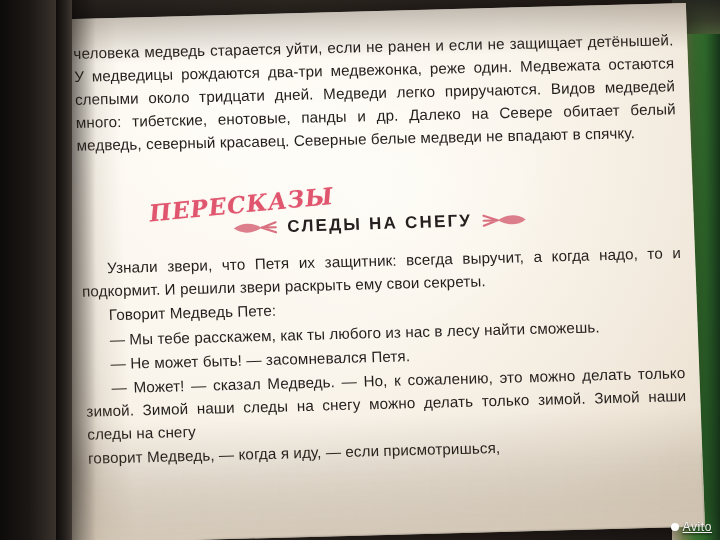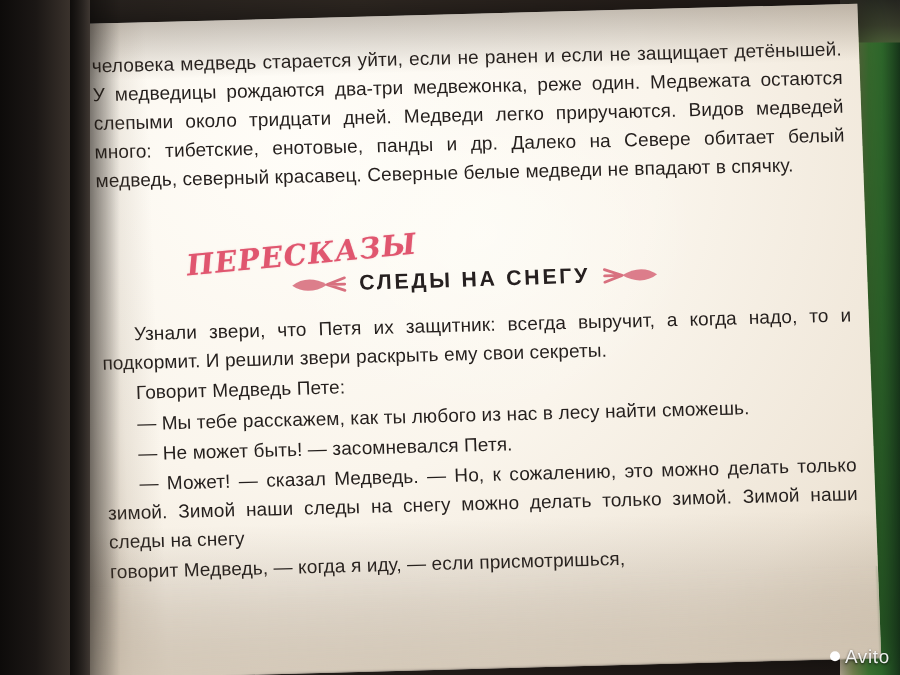--- a/index.html
+++ b/index.html
@@ -155,24 +155,25 @@
     letter-spacing: 1px;
     transform: rotate(-4deg);
     text-shadow: 0 0 1px rgba(224,86,111,0.5);
   }
   
   .watermark {
     position: absolute;
     right: 8px;
     bottom: 6px;
     color: rgba(255,255,255,0.92);
-    font-size: 15px;
+    font-size: 12px;
     letter-spacing: .6px;
     text-shadow: 0 1px 2px rgba(0,0,0,0.8);
     z-index: 40;
+    text-decoration: underline;
   }
   .wm-dot {
     display: inline-block;
     width: 8px; height: 8px;
     border-radius: 50%;
     background: #fff;
     margin-right: 4px;
     vertical-align: middle;
     position: relative;
     top: -1px;

